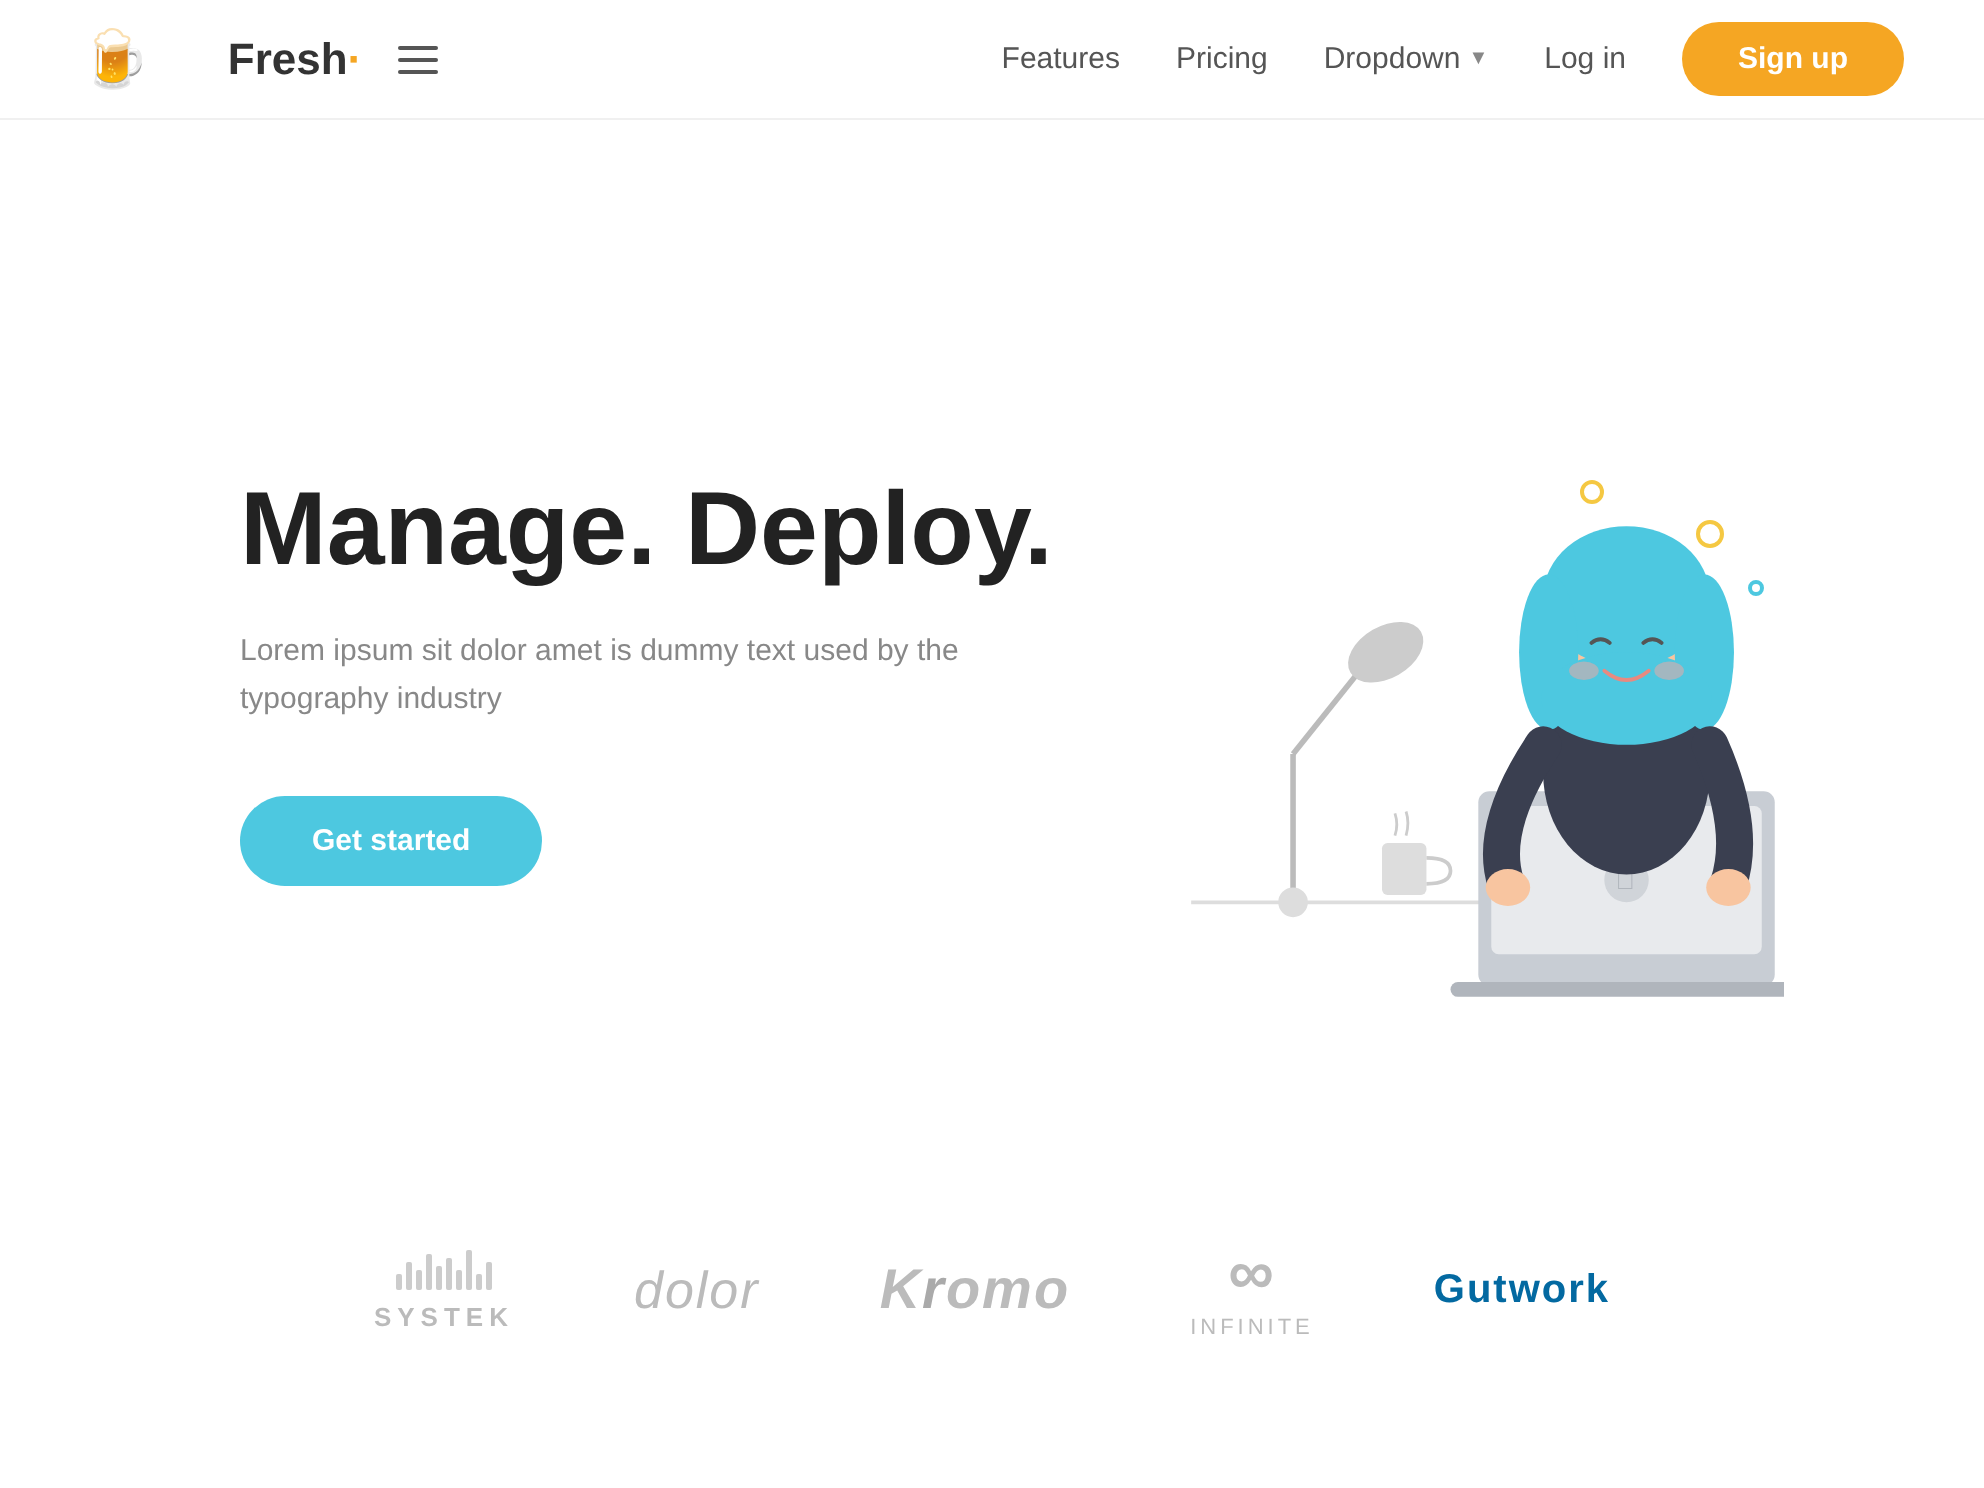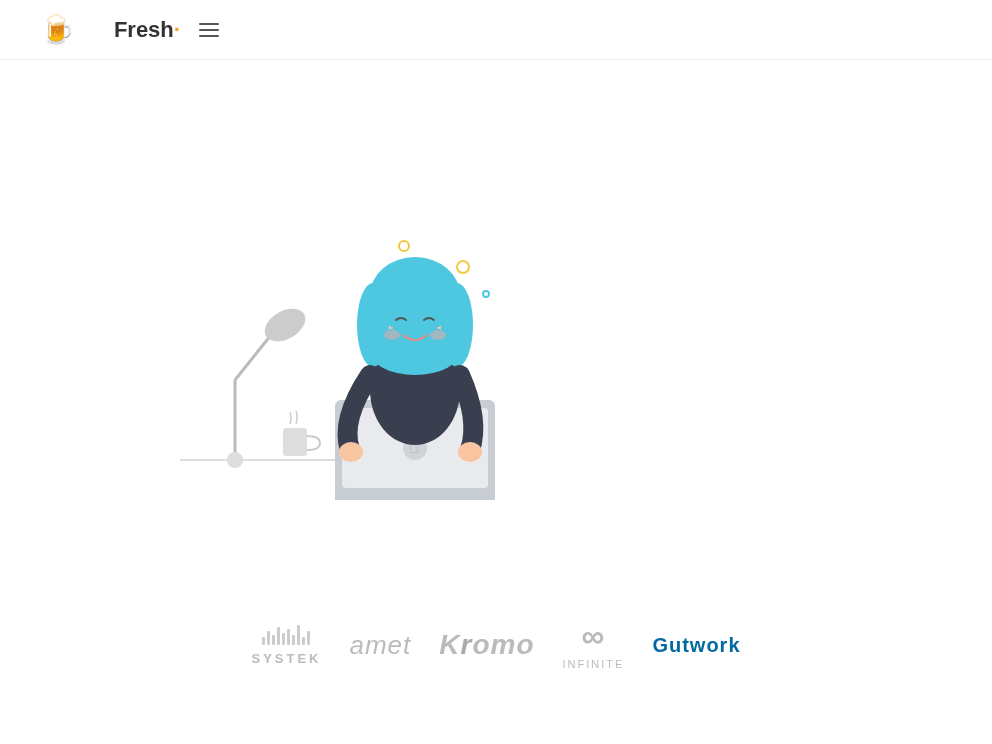--- a/index.html
+++ b/index.html
@@ -88,21 +88,21 @@
     .deco3 { width: 8px; height: 8px; border-color: #4dc8e0; top: 110px; right: 10px; background: transparent; }
 
     
     .illus-svg { width: 100%; height: 100%; }
 
     
     .logos-strip {
       display: flex;
       align-items: center;
       justify-content: center;
-      gap: 28px;
+      gap: 60px;
       padding: 20px 80px;
       background: #fff;
     }
     .brand-logo {
       color: #bbb;
       font-size: 18px;
       font-weight: 700;
       letter-spacing: 1px;
       display: flex;
       flex-direction: column;
@@ -141,23 +141,38 @@
     <div class="logo">
       <span class="logo-icon">🍺</span>
       <span class="logo-text">Fresh<span>·</span></span>
     </div>
     <div class="hamburger">
       <span></span>
       <span></span>
       <span></span>
     </div>
   </div>
+  <div class="nav-right">
+    <a class="nav-link">Features</a>
+    <a class="nav-link">Pricing</a>
+    <a class="nav-link dropdown-link">
+      <span>Dropdown</span>
+      <span class="chevron">▼</span>
+    </a>
+    <a class="nav-login">Log in</a>
+    <button class="btn-signup">Sign up</button>
+  </div>
 </nav>
 
 <section class="hero">
+  <div class="hero-text">
+    <h1 class="hero-title">Manage. Deploy.</h1>
+    <p class="hero-subtitle">Lorem ipsum sit dolor amet is dummy text used by the typography industry</p>
+    <button class="btn-started">Get started</button>
+  </div>
 
   <div class="hero-illustration">
     
     <div class="deco-circle deco1"></div>
     <div class="deco-circle deco2"></div>
     <div class="deco-circle deco3"></div>
 
     
     <svg class="illus-svg" viewBox="0 0 380 320" xmlns="http://www.w3.org/2000/svg">
 
@@ -227,21 +242,21 @@
       <span style="height:16px"></span>
       <span style="height:10px"></span>
       <span style="height:20px"></span>
       <span style="height:8px"></span>
       <span style="height:14px"></span>
     </div>
     <span style="font-size:13px; letter-spacing:3px; color:#bbb;">SYSTEK</span>
   </div>
 
   <div class="brand-logo tribe-logo">
-    <span>amet</span>
+    <span>dolor</span>
   </div>
 
   <div class="brand-logo kromo-logo">
     <span style="font-size:28px; color:#bbb; font-style:italic; font-weight:600;">K<span style="color:#aaa;">r</span>omo</span>
   </div>
 
   <div class="brand-logo infinite-logo">
     <span class="infinite-symbol">∞</span>
     <span class="infinite-text">INFINITE</span>
   </div>

